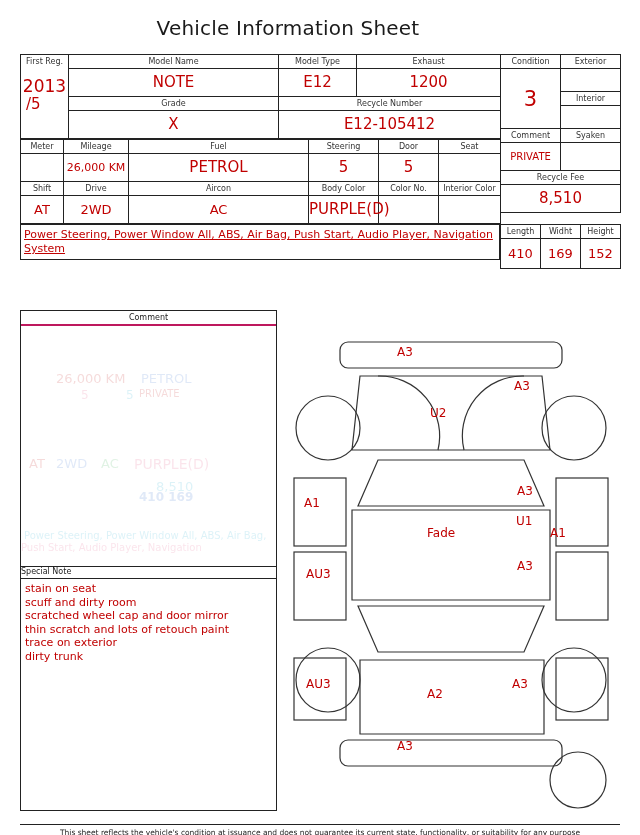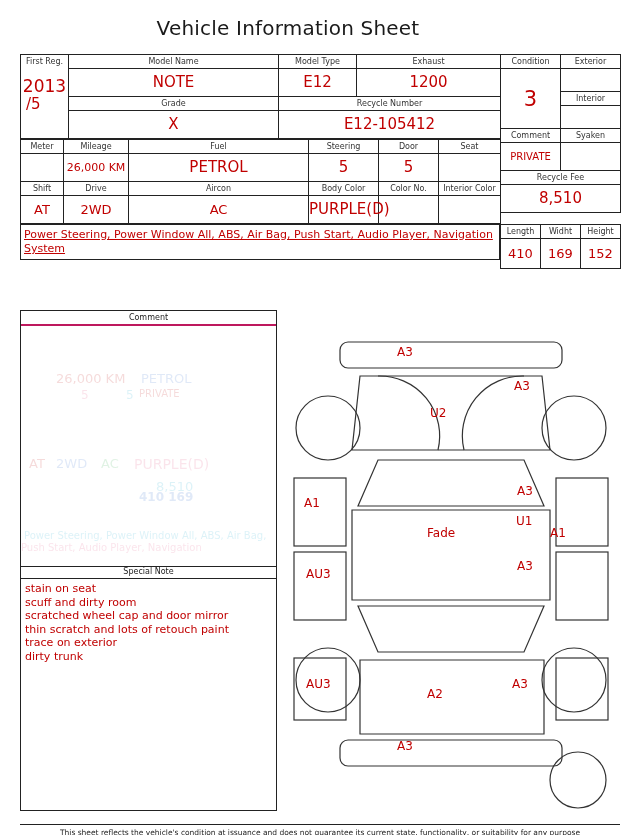--- a/index.html
+++ b/index.html
@@ -132,21 +132,21 @@
   .specialnote-box {
     position: absolute;
     left: 0;
     top: 255px;
     width: 255px;
     height: 245px;
     border: 1px solid #222;
     border-top: none;
   }
   .sn-head {
-    text-align: center;
+    text-align: left;
     font-size: 8px;
     border-bottom: 1px solid #222;
     height: 13px;
     line-height: 13px;
   }
   .sn-text {
     color: #c00000;
     font-size: 11px;
     line-height: 13.5px;
     padding: 3px 4px 0 4px;

